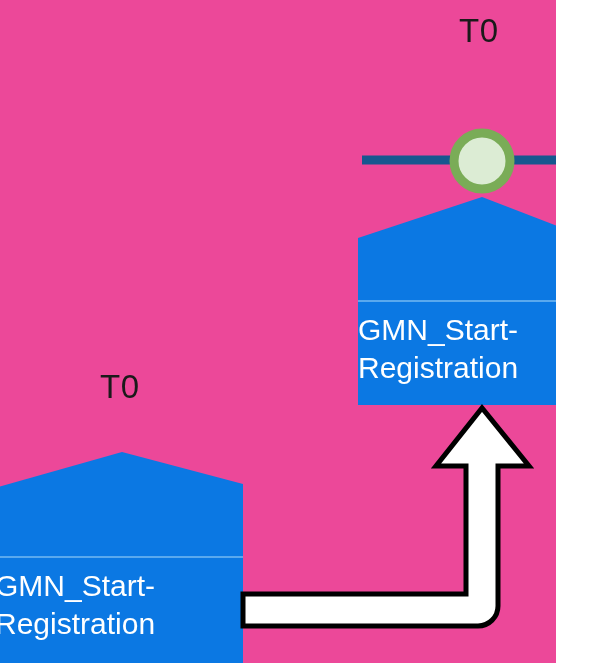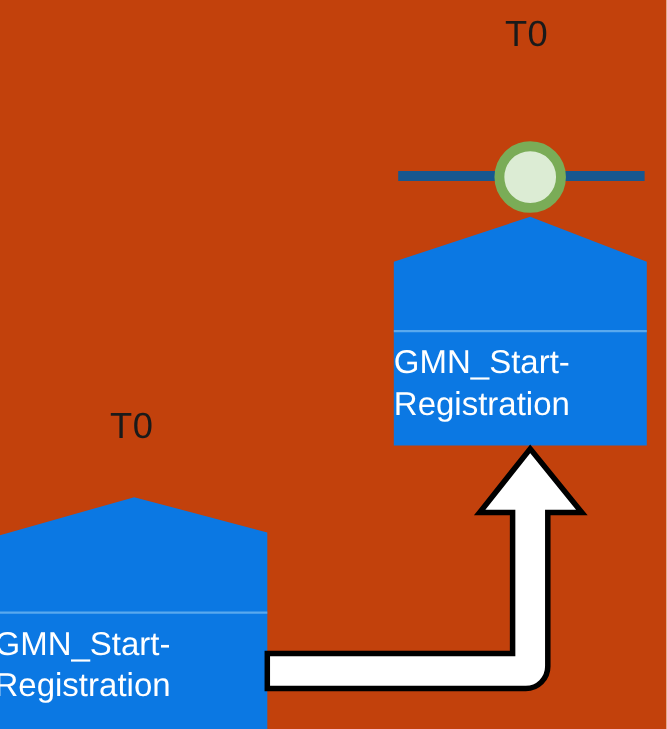--- a/index.html
+++ b/index.html
@@ -2,23 +2,23 @@
 <html><head>
 <meta charset="utf-8">
 <style>
   html, body {
     margin: 0;
     padding: 0;
     background: #ffffff;
   }
   #canvas {
     position: relative;
-    width: 606px;
+    width: 556px;
     height: 663px;
-    background: #c2410c;
+    background: #ec4899;
     overflow: hidden;
     font-family: "Liberation Sans", sans-serif;
   }
   .svg-layer {
     position: absolute;
     left: 0;
     top: 0;
     width: 606px;
     height: 663px;
   }

